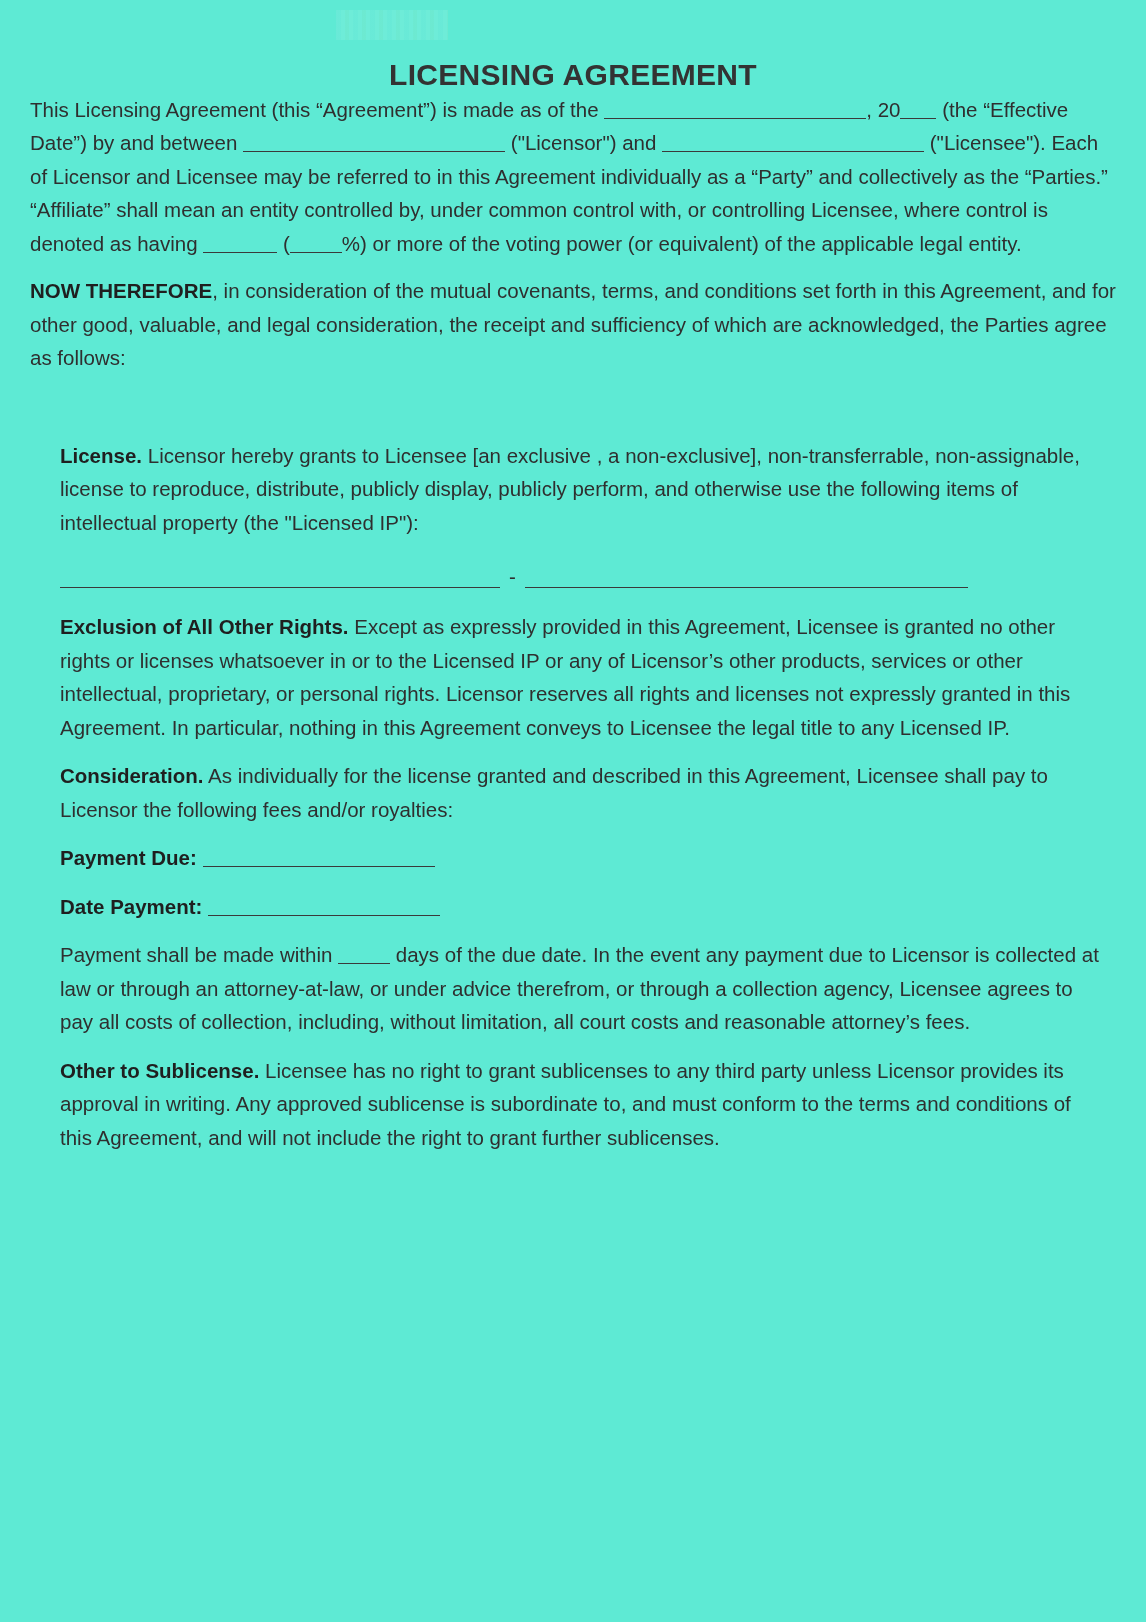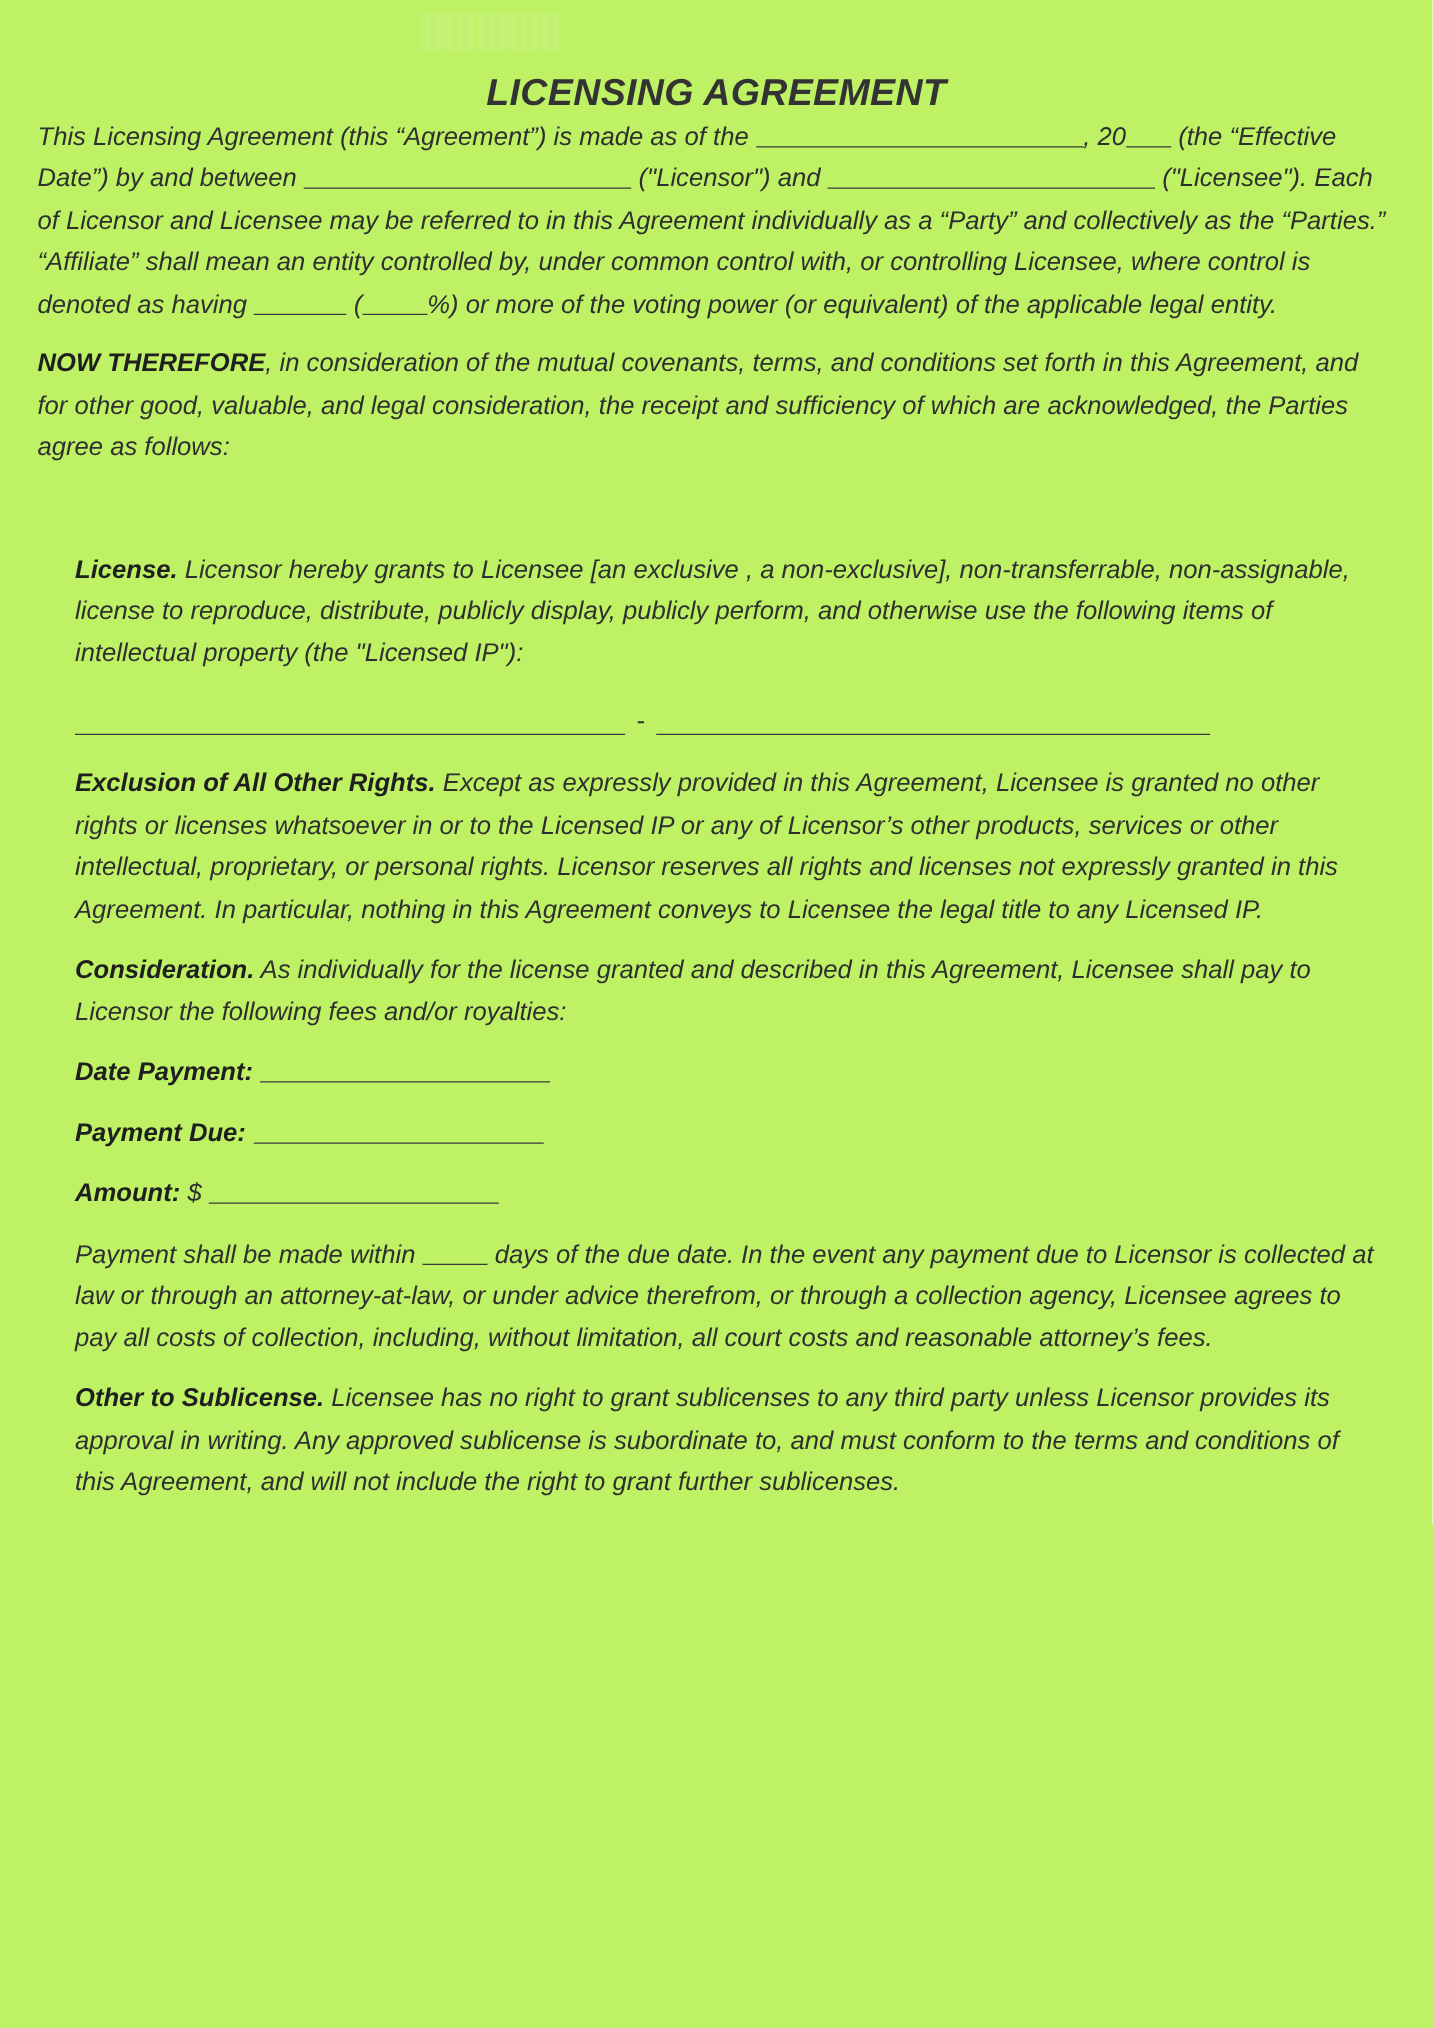--- a/index.html
+++ b/index.html
@@ -8,24 +8,23 @@
     background: #ffffff;
   }
   body {
     font-family: "Liberation Sans", sans-serif;
     color: #2b2b2b;
   }
   .page {
     position: relative;
     width: 1146px;
     height: 1622px;
-    background: #bef264;
+    background: #5eead4;
     overflow: hidden;
     box-sizing: border-box;
-    font-style: italic;
   }
   .watermark {
     position: absolute;
     top: 10px;
     left: 336px;
     width: 112px;
     height: 30px;
     opacity: 0.10;
     background:
       repeating-linear-gradient(90deg,
@@ -148,25 +147,24 @@
         <span class="ip-dash">-</span>
         <span class="ip-line ip-line-b"></span>
       </div>
 
 
       <p class="para"><b>Exclusion of All Other Rights.</b><span> Except as expressly provided in this Agreement, Licensee is granted no other rights or licenses whatsoever in or to the Licensed IP or any of Licensor’s other products, services or other intellectual, proprietary, or personal rights. Licensor reserves all rights and licenses not expressly granted in this Agreement. In particular, nothing in this Agreement conveys to Licensee the legal title to any Licensed IP.</span></p>
 
       <p class="para"><b>Consideration.</b><span> As individually for the license granted and described in this Agreement, Licensee shall pay to Licensor the following fees and/or royalties:</span></p>
 
 
+      <div class="field-row"><span class="field-label">Payment Due:</span><span class="field-blank"></span></div>
+
       <div class="field-row"><span class="field-label">Date Payment:</span><span class="field-blank"></span></div>
 
-      <div class="field-row"><span class="field-label">Payment Due:</span><span class="field-blank"></span></div>
-
-      <div class="field-row"><span class="field-label">Amount:</span> <span>$</span><span class="field-blank"></span></div>
 
       <p class="para"><span>Payment shall be made within </span><span class="blank b-xs"></span><span> days of the due date. In the event any payment due to Licensor is collected at law or through an attorney-at-law, or under advice therefrom, or through a collection agency, Licensee agrees to pay all costs of collection, including, without limitation, all court costs and reasonable attorney’s fees.</span></p>
 
       <p class="para"><b>Other to Sublicense.</b><span> Licensee has no right to grant sublicenses to any third party unless Licensor provides its approval in writing. Any approved sublicense is subordinate to, and must conform to the terms and conditions of this Agreement, and will not include the right to grant further sublicenses.</span></p>
 
     </div>
   </div>
 </div>
 
 </body></html>

